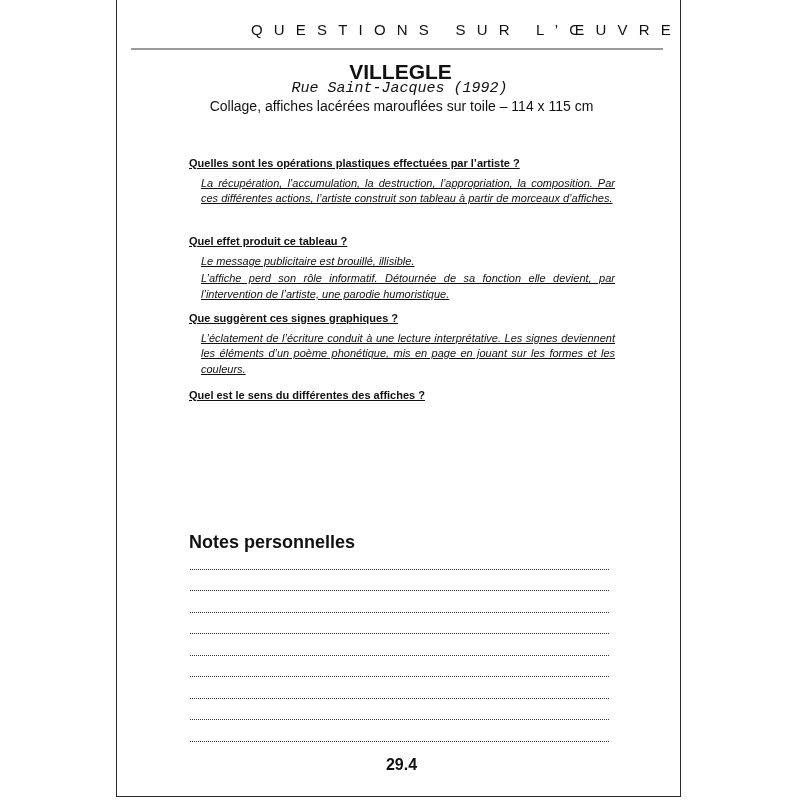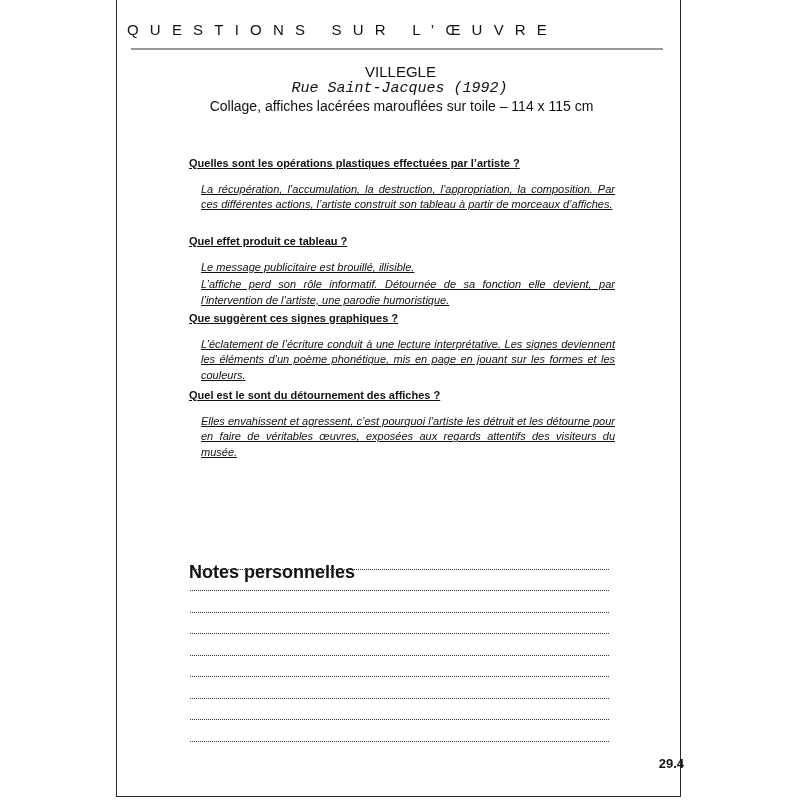--- a/index.html
+++ b/index.html
@@ -23,21 +23,21 @@
       height: 799px;
       border: 1.5px solid #2a2a2a;
       box-sizing: border-box;
       background: #ffffff;
     }
     .header-title {
       position: absolute;
       left: 0;
       top: 22px;
       width: 565px;
-      text-align: left;
+      text-align: right;
       font-size: 15px;
       letter-spacing: 11.2px;
       color: #111;
       padding-left: 10px;
       box-sizing: border-box;
       white-space: nowrap;
     }
     .header-rule {
       position: absolute;
       left: 14px;
@@ -47,22 +47,22 @@
       background: #9a9a9a;
     }
     .artwork {
       position: absolute;
       left: 0;
       top: 64px;
       width: 565px;
       text-align: center;
     }
     .artist {
-      font-weight: normal;
-      font-size: 15px;
+      font-weight: bold;
+      font-size: 21px;
       line-height: 17px;
       color: #111;
       padding-left: 2px;
     }
     .work-title {
       font-style: italic;
       font-size: 15px;
       line-height: 18px;
       color: #111;
       font-family: Liberation Mono, monospace;
@@ -86,50 +86,49 @@
       color: #111;
       white-space: nowrap;
     }
     .answer {
       font-style: italic;
       font-size: 11px;
       line-height: 15.4px;
       padding-left: 12px;
       text-align: justify;
       color: #111;
-      margin-top: 12px;
+      margin-top: 6px;
     }
     .answer + .answer {
       margin-top: 2px;
     }
     .notes-heading {
       position: absolute;
       left: 72px;
       top: 532px;
       font-weight: bold;
       font-size: 18px;
       line-height: 22px;
       color: #111;
-      margin-top: 30px;
     }
     .note-line {
       position: absolute;
       left: 73px;
       width: 419px;
       height: 0;
       border-top: 1.3px dotted #333;
     }
     .page-number {
       position: absolute;
       left: 0;
       top: 757px;
       width: 565px;
-      text-align: right;
+      text-align: center;
       font-weight: bold;
-      font-size: 13px;
+      font-size: 16px;
       color: #111;
       padding-left: 2px;
     }
   </style>
 </head>
 <body>
 
 <div class="page">
 
   <div class="header-title">QUESTIONS SUR L’ŒUVRE</div>
@@ -151,22 +150,21 @@
     <div class="answer">L’éclatement de l’écriture conduit à une lecture interprétative. Les signes deviennent les éléments d’un poème phonétique, mis en page en jouant sur les formes et les couleurs.</div>
   </div>
 
   <div class="qa" style="top:235px;">
     <div class="question">Quel effet produit ce tableau ?</div>
     <div class="answer">Le message publicitaire est brouillé, illisible.</div>
     <div class="answer">L’affiche perd son rôle informatif. Détournée de sa fonction elle devient, par l’intervention de l’artiste, une parodie humoristique.</div>
   </div>
 
   <div class="qa" style="top:389px;">
-    <div class="question">Quel est le sont du détournement des affiches ?</div>
-    <div class="answer">Elles envahissent et agressent, c’est pourquoi l’artiste les détruit et les détourne pour en faire de véritables œuvres, exposées aux regards attentifs des visiteurs du musée.</div>
+    <div class="question">Quel est le sens du différentes des affiches ?</div>
   </div>
 
   <div class="notes-heading">Notes personnelles</div>
 
   <div class="note-line" style="top:570px;"></div>
   <div class="note-line" style="top:591px;"></div>
   <div class="note-line" style="top:613px;"></div>
   <div class="note-line" style="top:634px;"></div>
   <div class="note-line" style="top:656px;"></div>
   <div class="note-line" style="top:677px;"></div>

